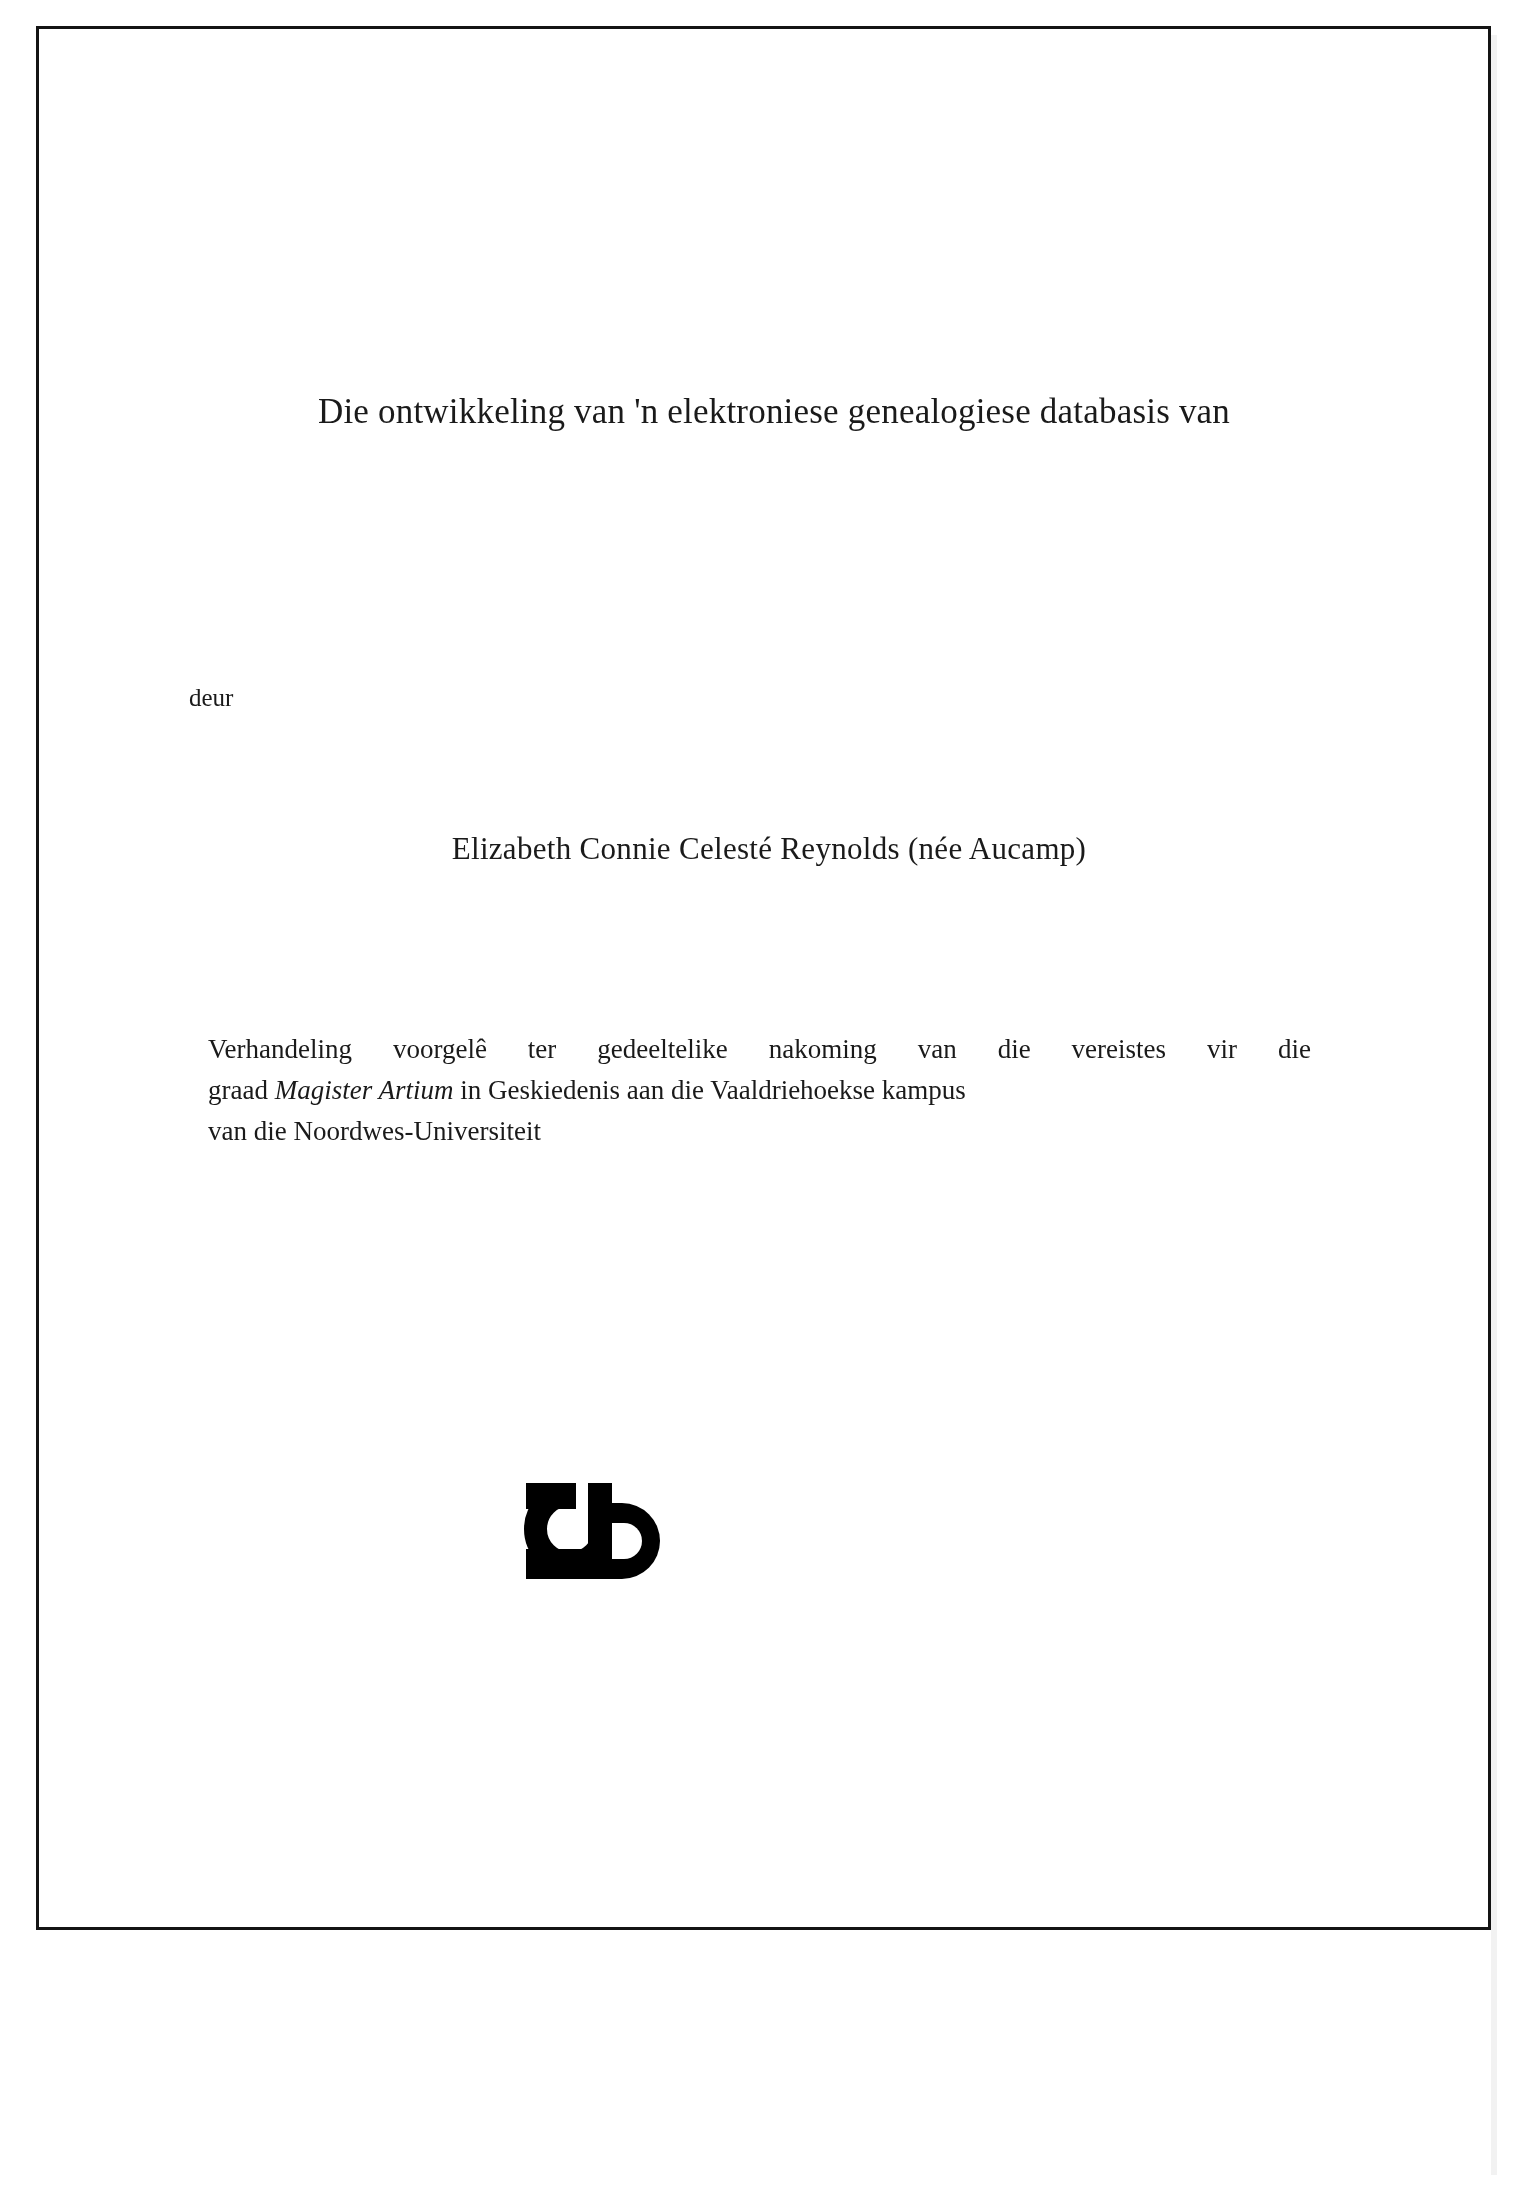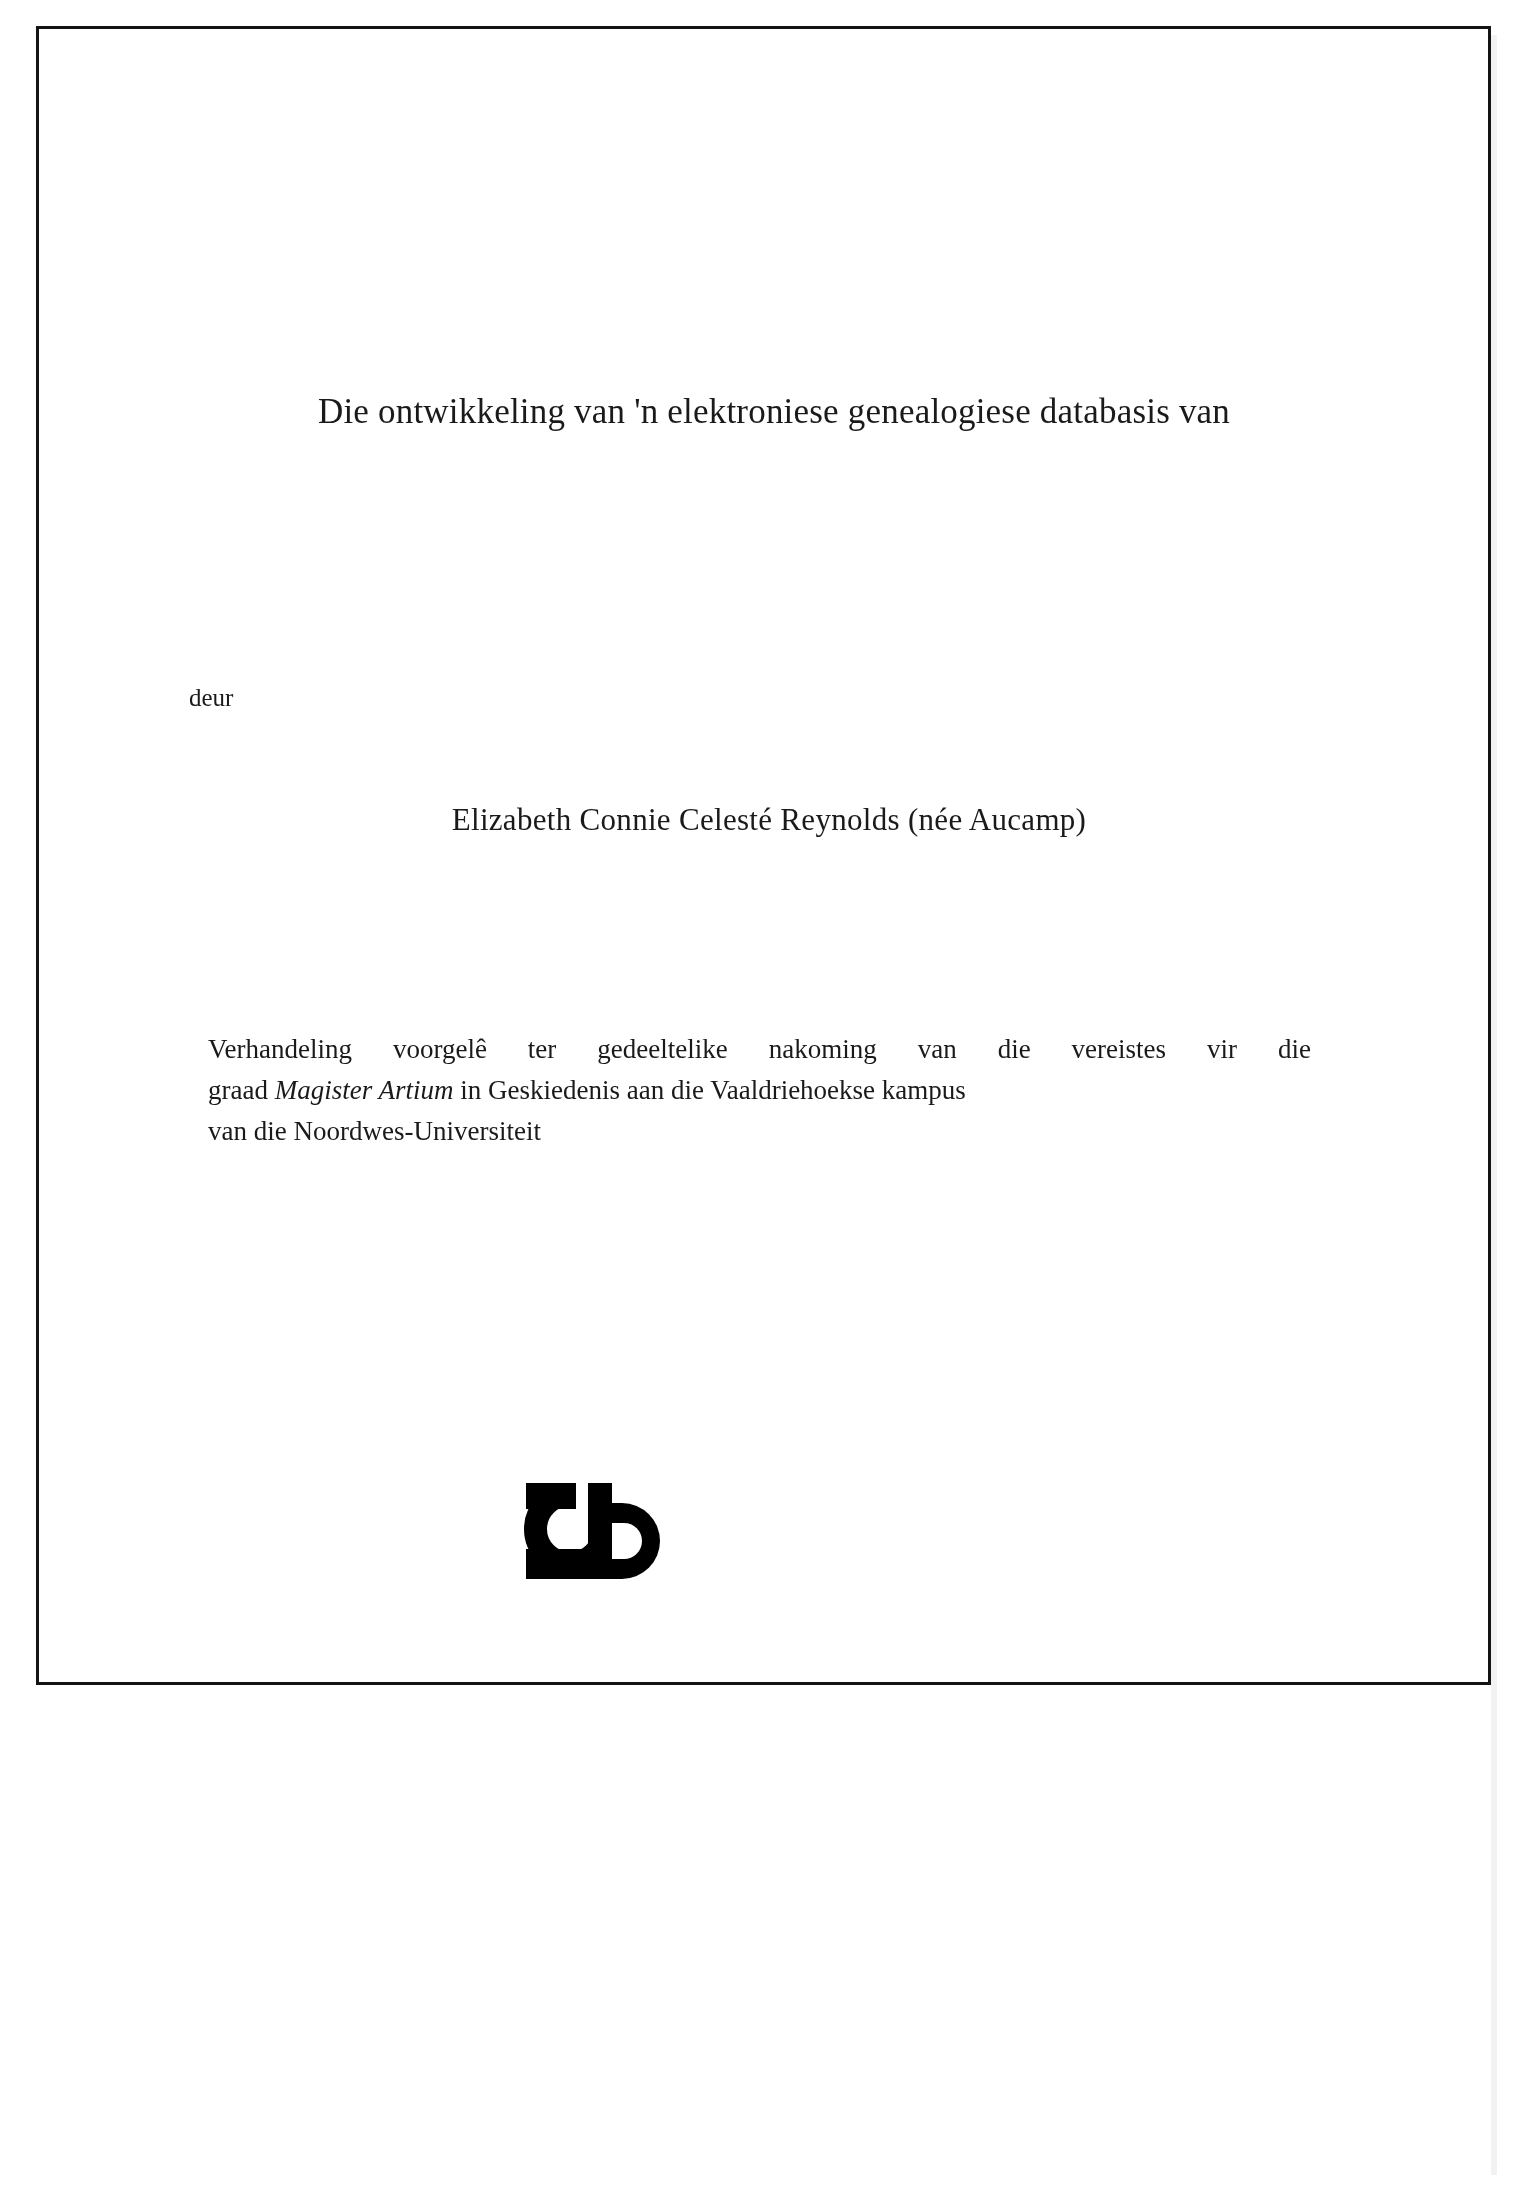--- a/index.html
+++ b/index.html
@@ -24,21 +24,21 @@
     width: 1527px;
     height: 2206px;
     background: #ffffff;
   }
 
   .page-border {
     position: absolute;
     left: 36px;
     top: 26px;
     width: 1455px;
-    height: 1659px;
+    height: 1904px;
     border: 3px solid #141414;
     box-sizing: border-box;
     background: #ffffff;
   }
   .page-border:after {
     
     content: "";
     position: absolute;
     right: -9px;
     top: 6px;
@@ -76,21 +76,21 @@
     top: 655px;
     left: 0;
     width: 1160px;
     text-align: left;
     font-size: 25px;
   }
 
   
   .author {
     position: absolute;
-    top: 773px;
+    top: 802px;
     left: 0;
     width: 1160px;
     text-align: center;
     font-size: 31px;
     letter-spacing: 0.3px;
   }
 
   
   .statement {
     position: absolute;

